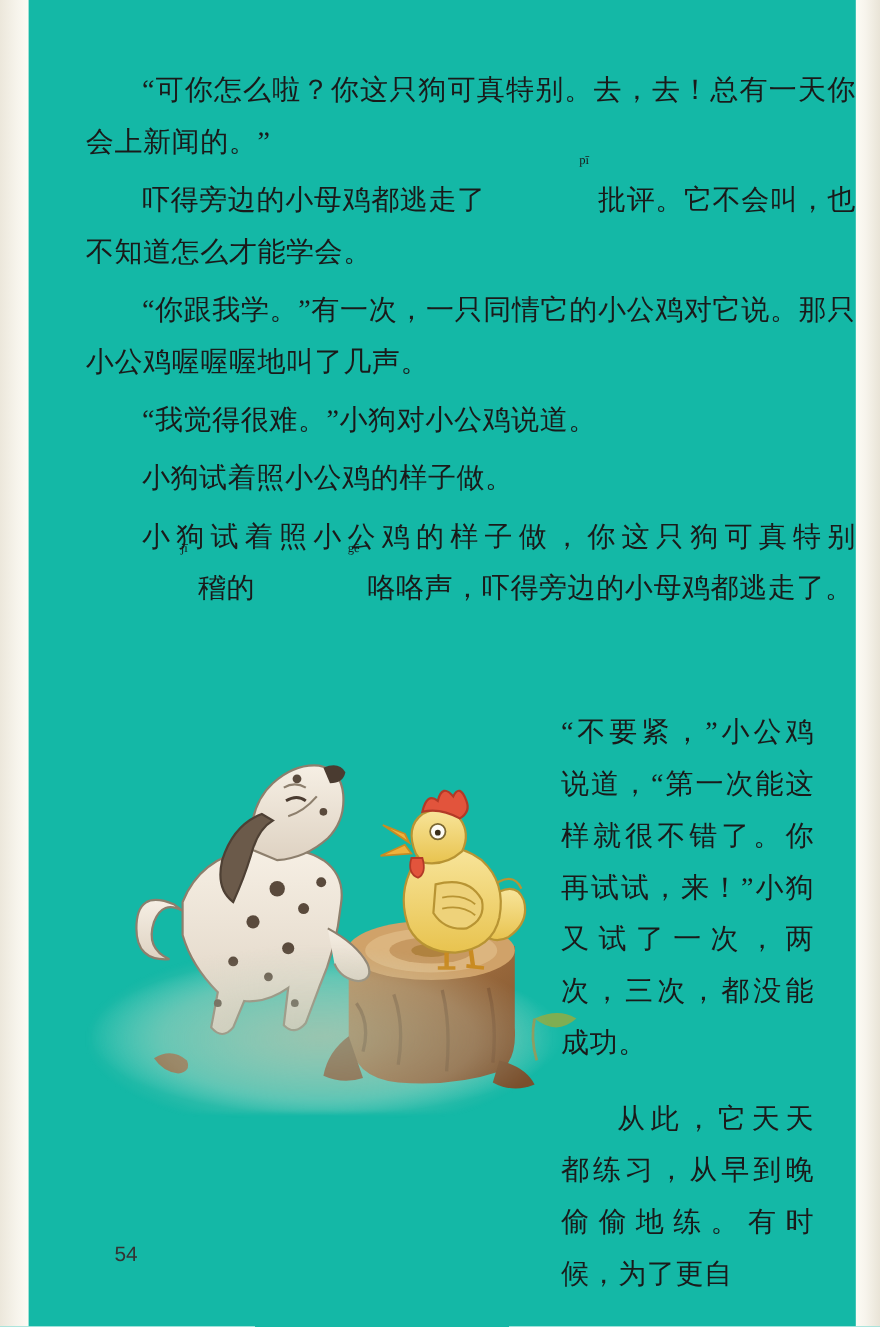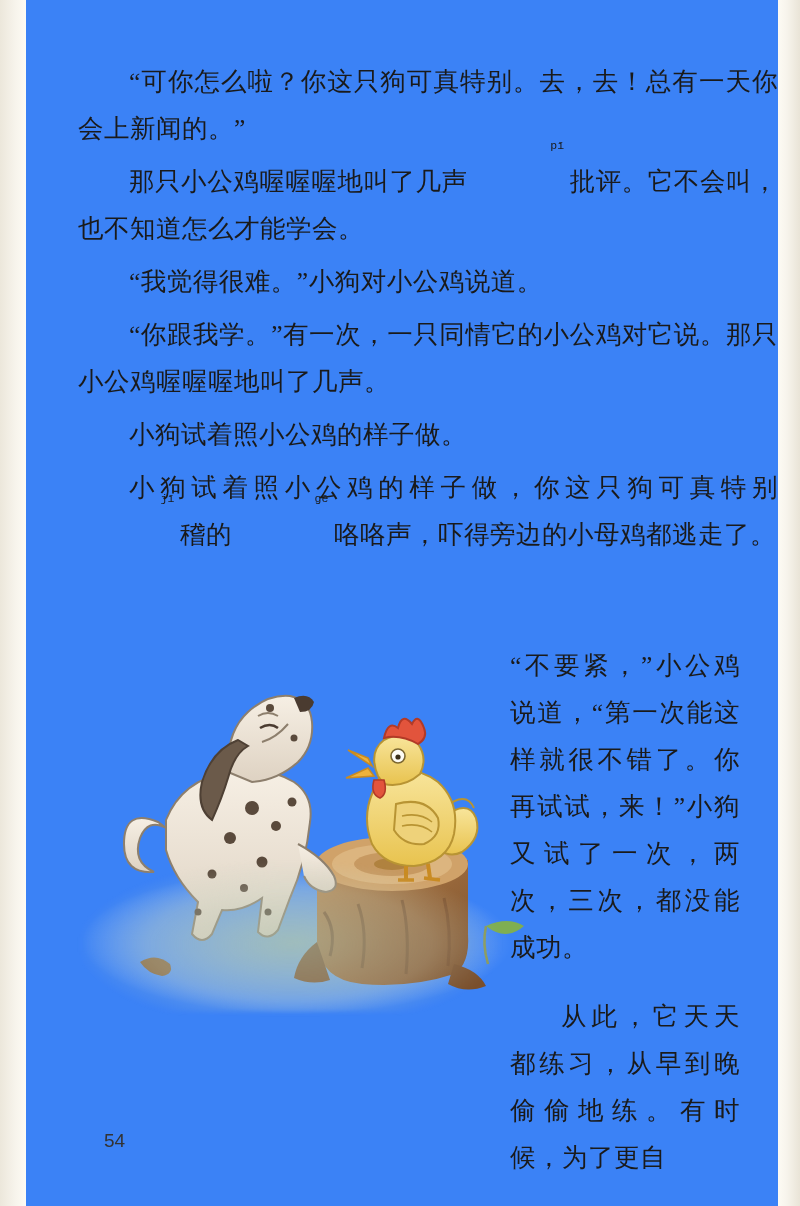--- a/index.html
+++ b/index.html
@@ -4,21 +4,21 @@
 <style>
   html, body {
     margin: 0;
     padding: 0;
     background: #ffffff;
   }
   #page {
     position: relative;
     width: 800px;
     height: 1206px;
-    background: #3b82f6;
+    background: #14b8a6;
     overflow: hidden;
     font-family: "Liberation Serif", "DejaVu Serif", serif;
     color: #1a1a1a;
   }
   
   #page::before {
     content: "";
     position: absolute;
     left: 0; top: 0; bottom: 0;
     width: 26px;
@@ -64,21 +64,21 @@
     display: inline-block;
   }
   .ruby > .rt {
     position: absolute;
     left: 50%;
     transform: translateX(-50%);
     top: -18px;
     font-size: 11.5px;
     line-height: 12px;
     letter-spacing: 0;
-    font-family: Liberation Mono, monospace;
+    font-family: Liberation Serif, serif;
     white-space: nowrap;
     color: #1a1a1a;
   }
 
   
   .side-col {
     position: absolute;
     right: 22px;
     top: 642px;
     width: 246px;
@@ -129,25 +129,25 @@
 </head>
 <body>
 
 <div id="page">
   <div class="page-inner">
 
     <div class="text-col">
 
       <p class="para indent">“可你怎么啦？你这只狗可真特别。去，去！总有一天你会上新闻的。”</p>
 
-      <p class="para indent"><span>那只小公鸡喔喔喔地叫了几声</span><span class="ruby"><span class="rt">pī</span><span class="rb">批</span></span><span>评。它不会叫，也不知道怎么才能学会。</span></p>
+      <p class="para indent"><span>吓得旁边的小母鸡都逃走了</span><span class="ruby"><span class="rt">pī</span><span class="rb">批</span></span><span>评。它不会叫，也不知道怎么才能学会。</span></p>
+
+      <p class="para indent">“你跟我学。”有一次，一只同情它的小公鸡对它说。那只小公鸡喔喔喔地叫了几声。</p>
 
       <p class="para indent">“我觉得很难。”小狗对小公鸡说道。</p>
-
-      <p class="para indent">“你跟我学。”有一次，一只同情它的小公鸡对它说。那只小公鸡喔喔喔地叫了几声。</p>
 
 
       <p class="para indent">小狗试着照小公鸡的样子做。</p>
 
       <p class="para indent"><span>小狗试着照小公鸡的样子做，你这只狗可真特别</span><span class="ruby"><span class="rt">jī</span><span class="rb">稽</span></span><span>的</span><span class="ruby"><span class="rt">gē</span><span class="rb">咯</span></span><span>咯声，吓得旁边的小母鸡都逃走了。</span></p>
 
     </div>
 
     <div class="side-col">
       <p>“不要紧，”小公鸡说道，“第一次能这样就很不错了。你再试试，来！”小狗又试了一次，两次，三次，都没能成功。</p>

